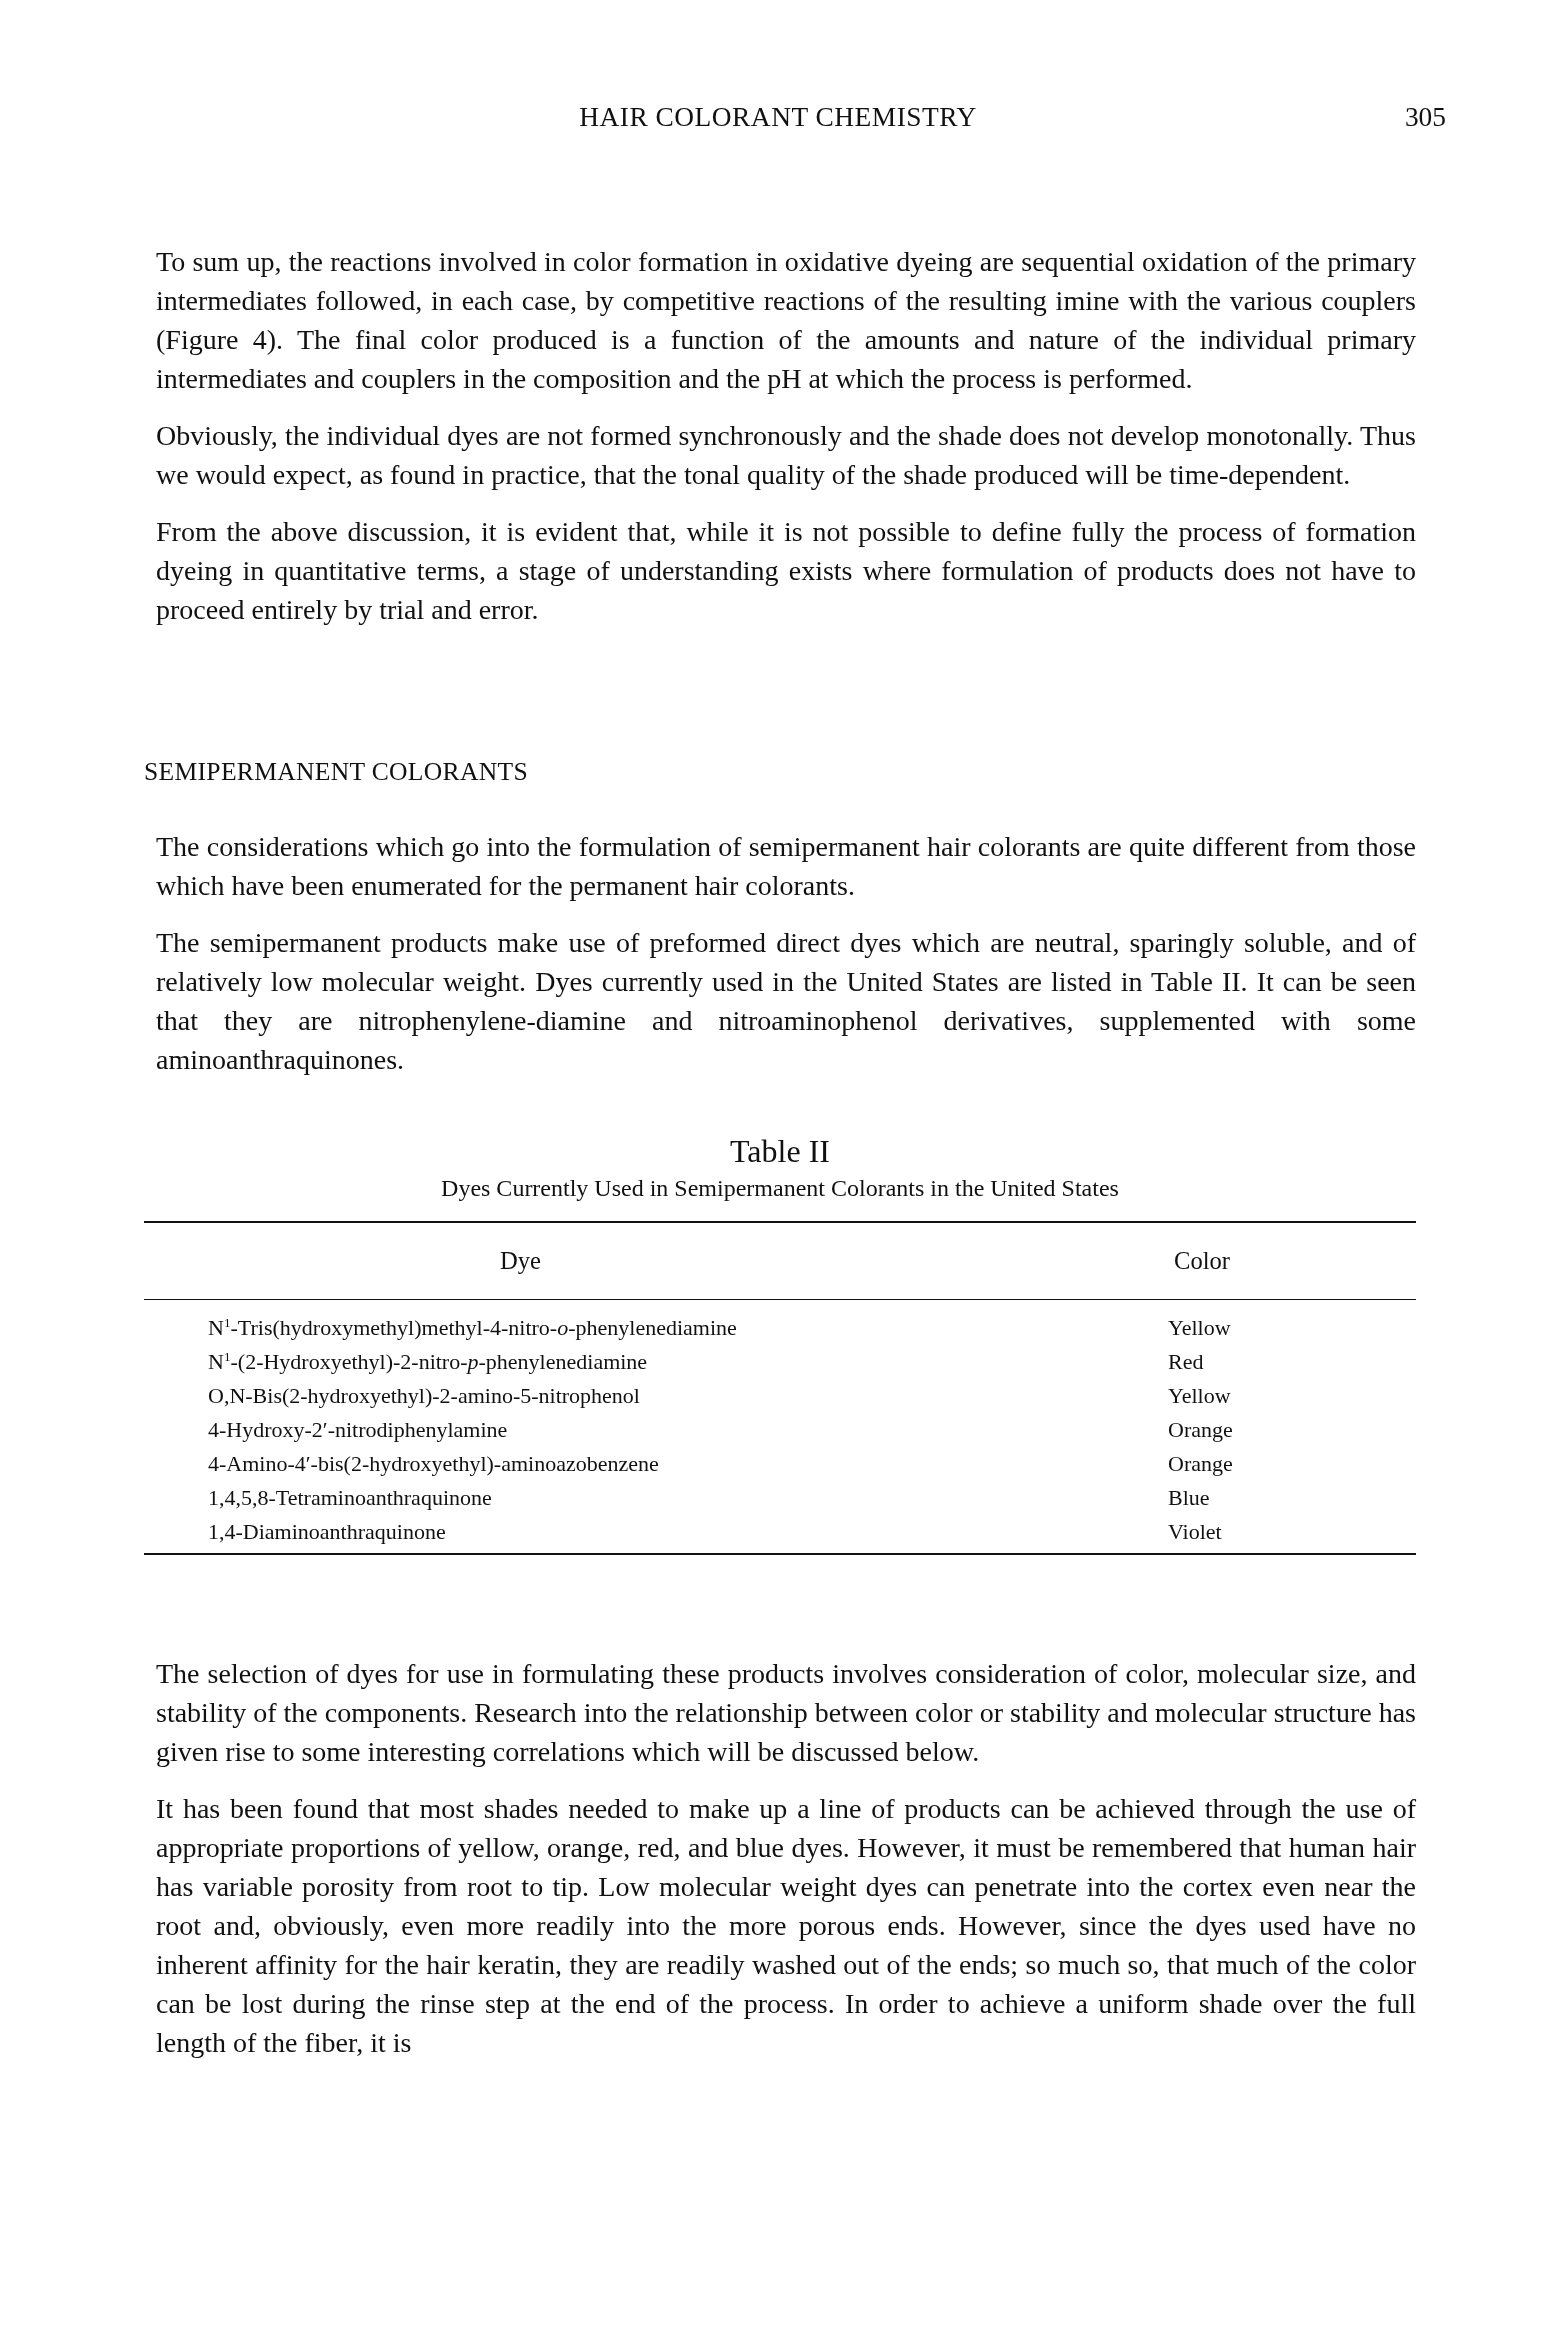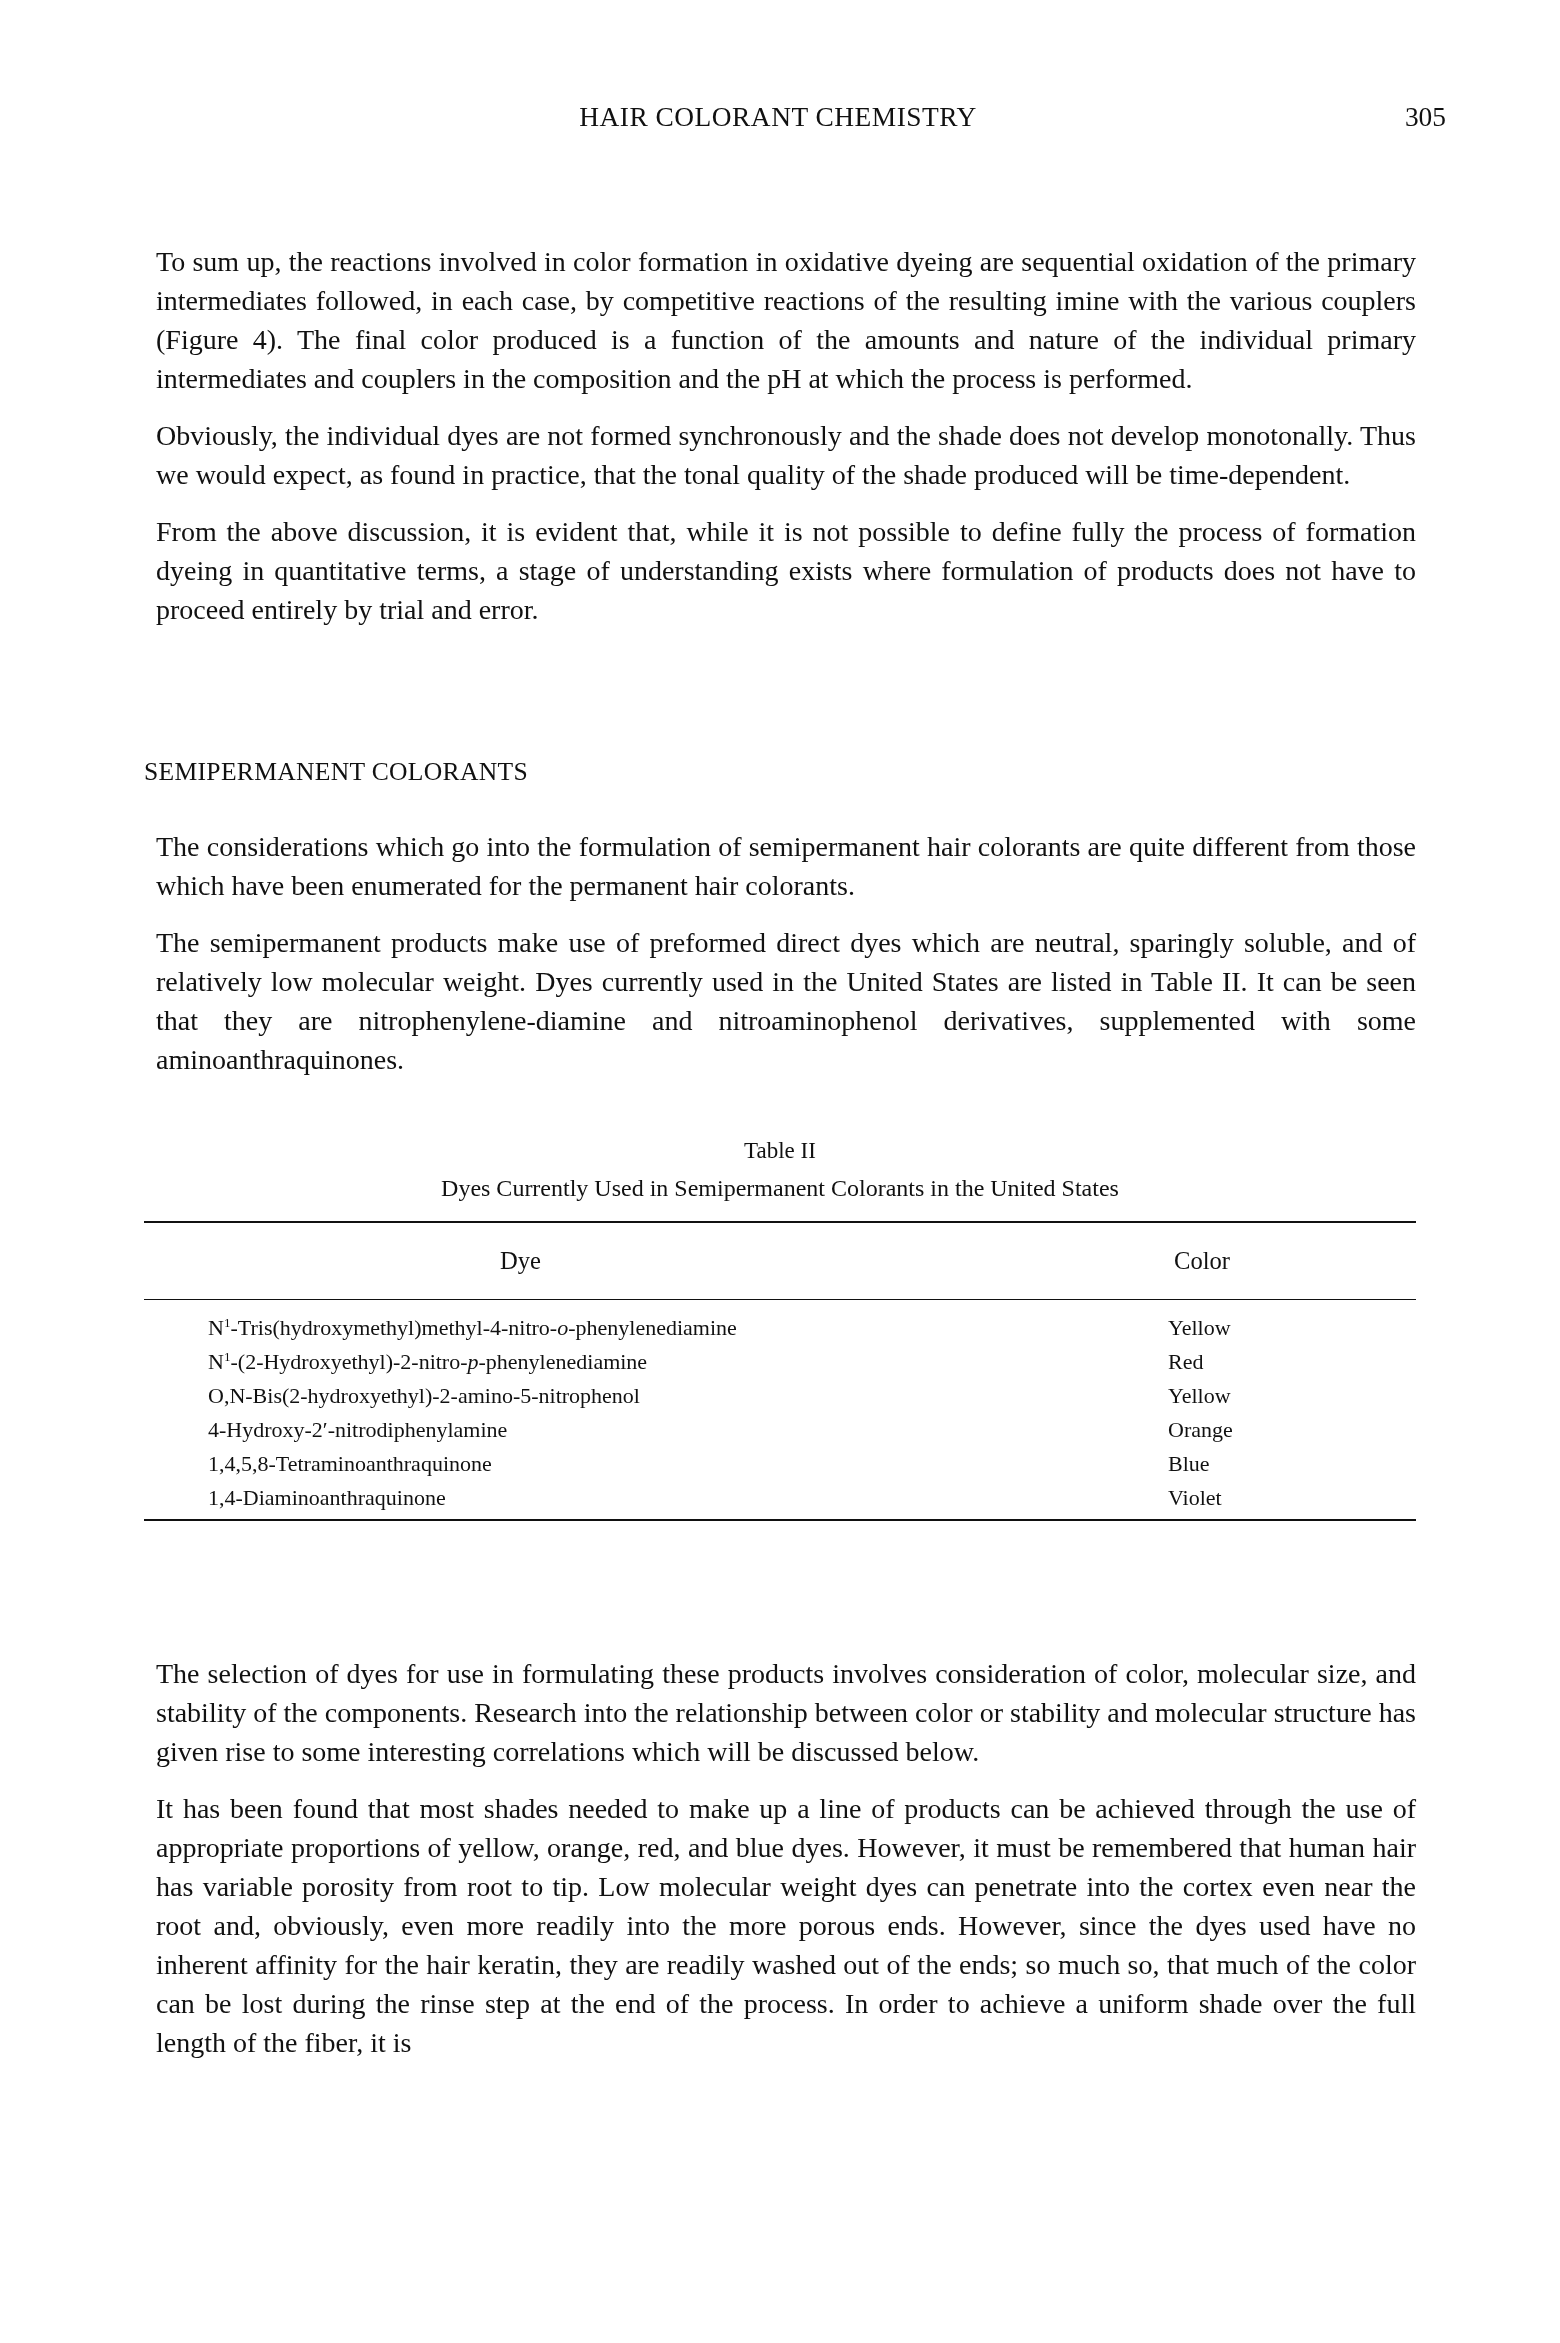--- a/index.html
+++ b/index.html
@@ -6,21 +6,21 @@
   body { width: 1561px; height: 2343px; position: relative; overflow: hidden;
          font-family: "Liberation Serif", "DejaVu Serif", serif; color: #111111; }
   .page { position: absolute; left: 0; top: 0; width: 1561px; height: 2343px; }
   .running-head { position: absolute; top: 102px; left: 144px; width: 1268px; height: 38px; }
   .running-title { position: absolute; left: 0; right: 0; text-align: center; font-size: 27.4px; letter-spacing: 0.5px; }
   .page-number { position: absolute; right: -34px; top: 0; font-size: 27.4px; }
   .body-text { position: absolute; left: 144px; width: 1272px; font-size: 28px; line-height: 39px; text-align: justify; }
   .body-text p { margin: 0 0 18px 12px; }
   .section-heading { position: absolute; left: 144px; top: 757px; font-size: 25.6px; letter-spacing: 0.3px; }
   .table-wrap { position: absolute; left: 144px; top: 1136px; width: 1272px; }
-  .table-label { text-align: center; font-size: 23px; line-height: 30px; }
+  .table-label { text-align: center; font-size: 32px; line-height: 30px; }
   .table-caption { text-align: center; font-size: 24px; line-height: 32px; margin-top: 5.7px; }
   .rule-thick { height: 0; border-top: 2.8px solid #111; }
   table { width: 100%; border-collapse: collapse; }
   th { font-weight: normal; font-size: 24.6px; height: 76px; padding: 0; }
   th.dye-col { text-align: left; padding-left: 356px; }
   th.color-col { text-align: left; padding-left: 36px; }
   td { font-size: 22px; line-height: 34px; padding: 0; vertical-align: top; }
   td.dye { padding-left: 64px; }
   td.color { padding-left: 30px; width: 248px; }
   sup { font-size: 13.2px; vertical-align: 8.5px; line-height: 0; }
@@ -77,20 +77,24 @@
           </tr>
           <tr>
             <td class="dye">O,N-Bis(2-hydroxyethyl)-2-amino-5-nitrophenol</td>
             <td class="color">Yellow</td>
           </tr>
           <tr>
             <td class="dye">4-Hydroxy-2′-nitrodiphenylamine</td>
             <td class="color">Orange</td>
           </tr>
           <tr>
+            <td class="dye">4-Amino-4′-bis(2-hydroxyethyl)-aminoazobenzene</td>
+            <td class="color">Orange</td>
+          </tr>
+          <tr>
             <td class="dye">1,4,5,8-Tetraminoanthraquinone</td>
             <td class="color">Blue</td>
           </tr>
           <tr>
             <td class="dye">1,4-Diaminoanthraquinone</td>
             <td class="color">Violet</td>
           </tr>
         </tbody>
     </table>
     <div class="rule-thick" style="margin-top:3.8px;"></div>

